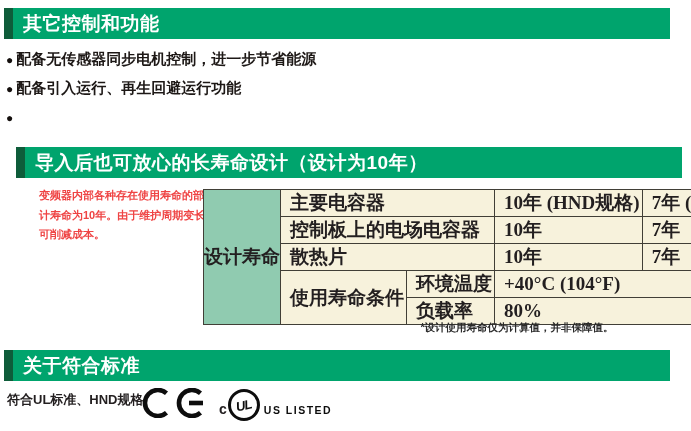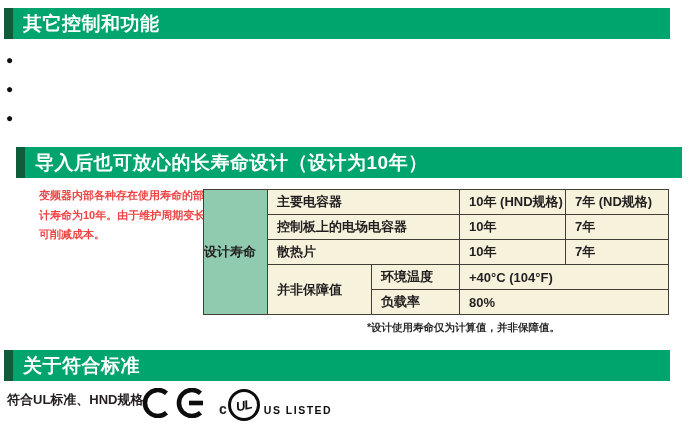--- a/index.html
+++ b/index.html
@@ -19,25 +19,25 @@
   
   .bullets{position:absolute;left:6px;top:45px;margin:0;padding:0;list-style:none;}
   .bullets li{display:flex;align-items:center;height:29px;font-size:15px;font-weight:bold;color:#1d1816;}
   .bullet-dot{font-size:12px;margin-right:3px;line-height:1;color:#140f0d;}
 
   
   .life-para{position:absolute;left:7px;top:186px;width:204px;font-size:11px;
     font-weight:bold;line-height:19.5px;color:#ef4444;margin-left:32px;}
 
   table.life{position:absolute;left:203px;top:189px;border-collapse:collapse;table-layout:fixed;}
-  table.life td{border:1.5px solid #413f37;background:#f7f2dc;font-size:13px;
-    font-weight:bold;color:#231f20;height:24px;padding:0 2px 0 9px;white-space:nowrap;overflow:hidden;}
+  table.life td{border:1.5px solid #413f37;background:#f7f2dc;font-size:19px;
+    font-weight:bold;color:#231f20;height:24px;padding:0 2px 0 9px;white-space:nowrap;overflow:hidden;font-family:Liberation Serif, serif;}
   table.life td.label-cell{background:#90cbb0;text-align:left;padding:0;}
 
-  .footnote{position:absolute;top:321px;left:367px;width:300px;text-align:left;
+  .footnote{position:absolute;top:321px;left:367px;width:300px;text-align:center;
     font-size:10.5px;font-weight:bold;color:#2a2a2a;}
 
   
   .compliance-text{position:absolute;left:7px;top:391px;font-size:13px;font-weight:bold;}
   .marks{position:absolute;left:142px;top:387px;height:34px;display:flex;align-items:flex-end;}
   .ce-svg{display:block;margin-right:13px;margin-bottom:3px;}
   .c-prefix{font-weight:bold;font-size:14px;line-height:1;margin:0 1px 5px 0;}
   .ul-circle{width:26px;height:26px;border:3px solid #0d0d0d;border-radius:50%;
     display:flex;align-items:center;justify-content:center;background:#ffffff;}
   .ul-letters{font-weight:bold;font-style:italic;font-size:13px;transform:rotate(-12deg);
@@ -50,23 +50,25 @@
 <div class="page">
 
   <div class="sec-header" id="header-other">
     <div class="strip"></div>
     <div class="bar">其它控制和功能</div>
   </div>
 
   <ul class="bullets">
     <li>
       <span class="bullet-dot">●</span>
+      <span>配备无传感器同步电机控制，进一步节省能源</span>
     </li>
     <li>
       <span class="bullet-dot">●</span>
+      <span>配备引入运行、再生回避运行功能</span>
     </li>
     <li>
       <span class="bullet-dot">●</span>
     </li>
   </ul>
 
   <div class="sec-header" id="header-longlife">
     <div class="strip"></div>
     <div class="bar">导入后也可放心的长寿命设计（设计为10年）</div>
   </div>
@@ -92,21 +94,21 @@
       <td colspan="2">控制板上的电场电容器</td>
       <td>10年</td>
       <td>7年</td>
     </tr>
     <tr>
       <td colspan="2">散热片</td>
       <td>10年</td>
       <td>7年</td>
     </tr>
     <tr>
-      <td rowspan="2">并非保障值</td>
+      <td rowspan="2">使用寿命条件</td>
       <td>环境温度</td>
       <td colspan="2">+40°C (104°F)</td>
     </tr>
     <tr>
       <td>负载率</td>
       <td colspan="2">80%</td>
     </tr>
   </tbody>
     </table>
 

